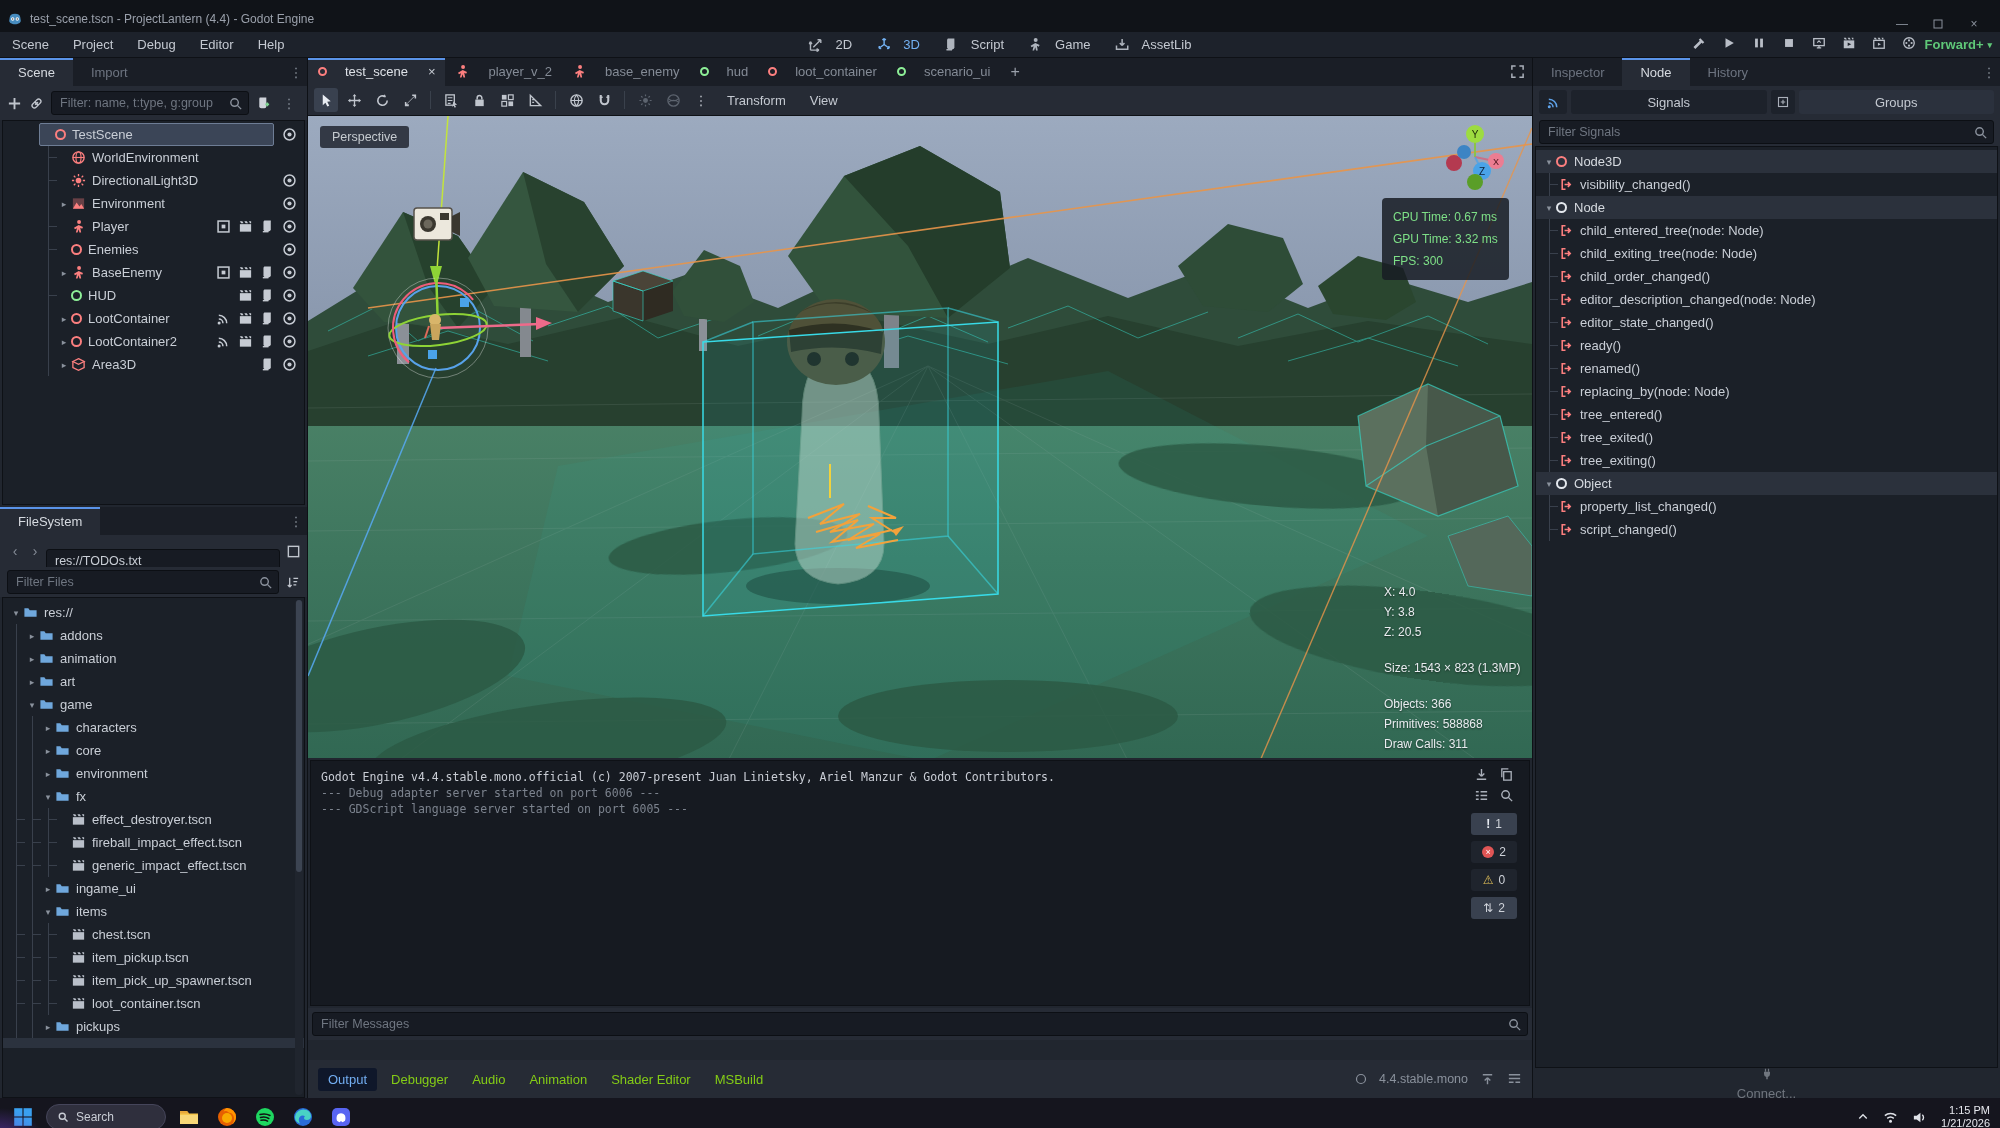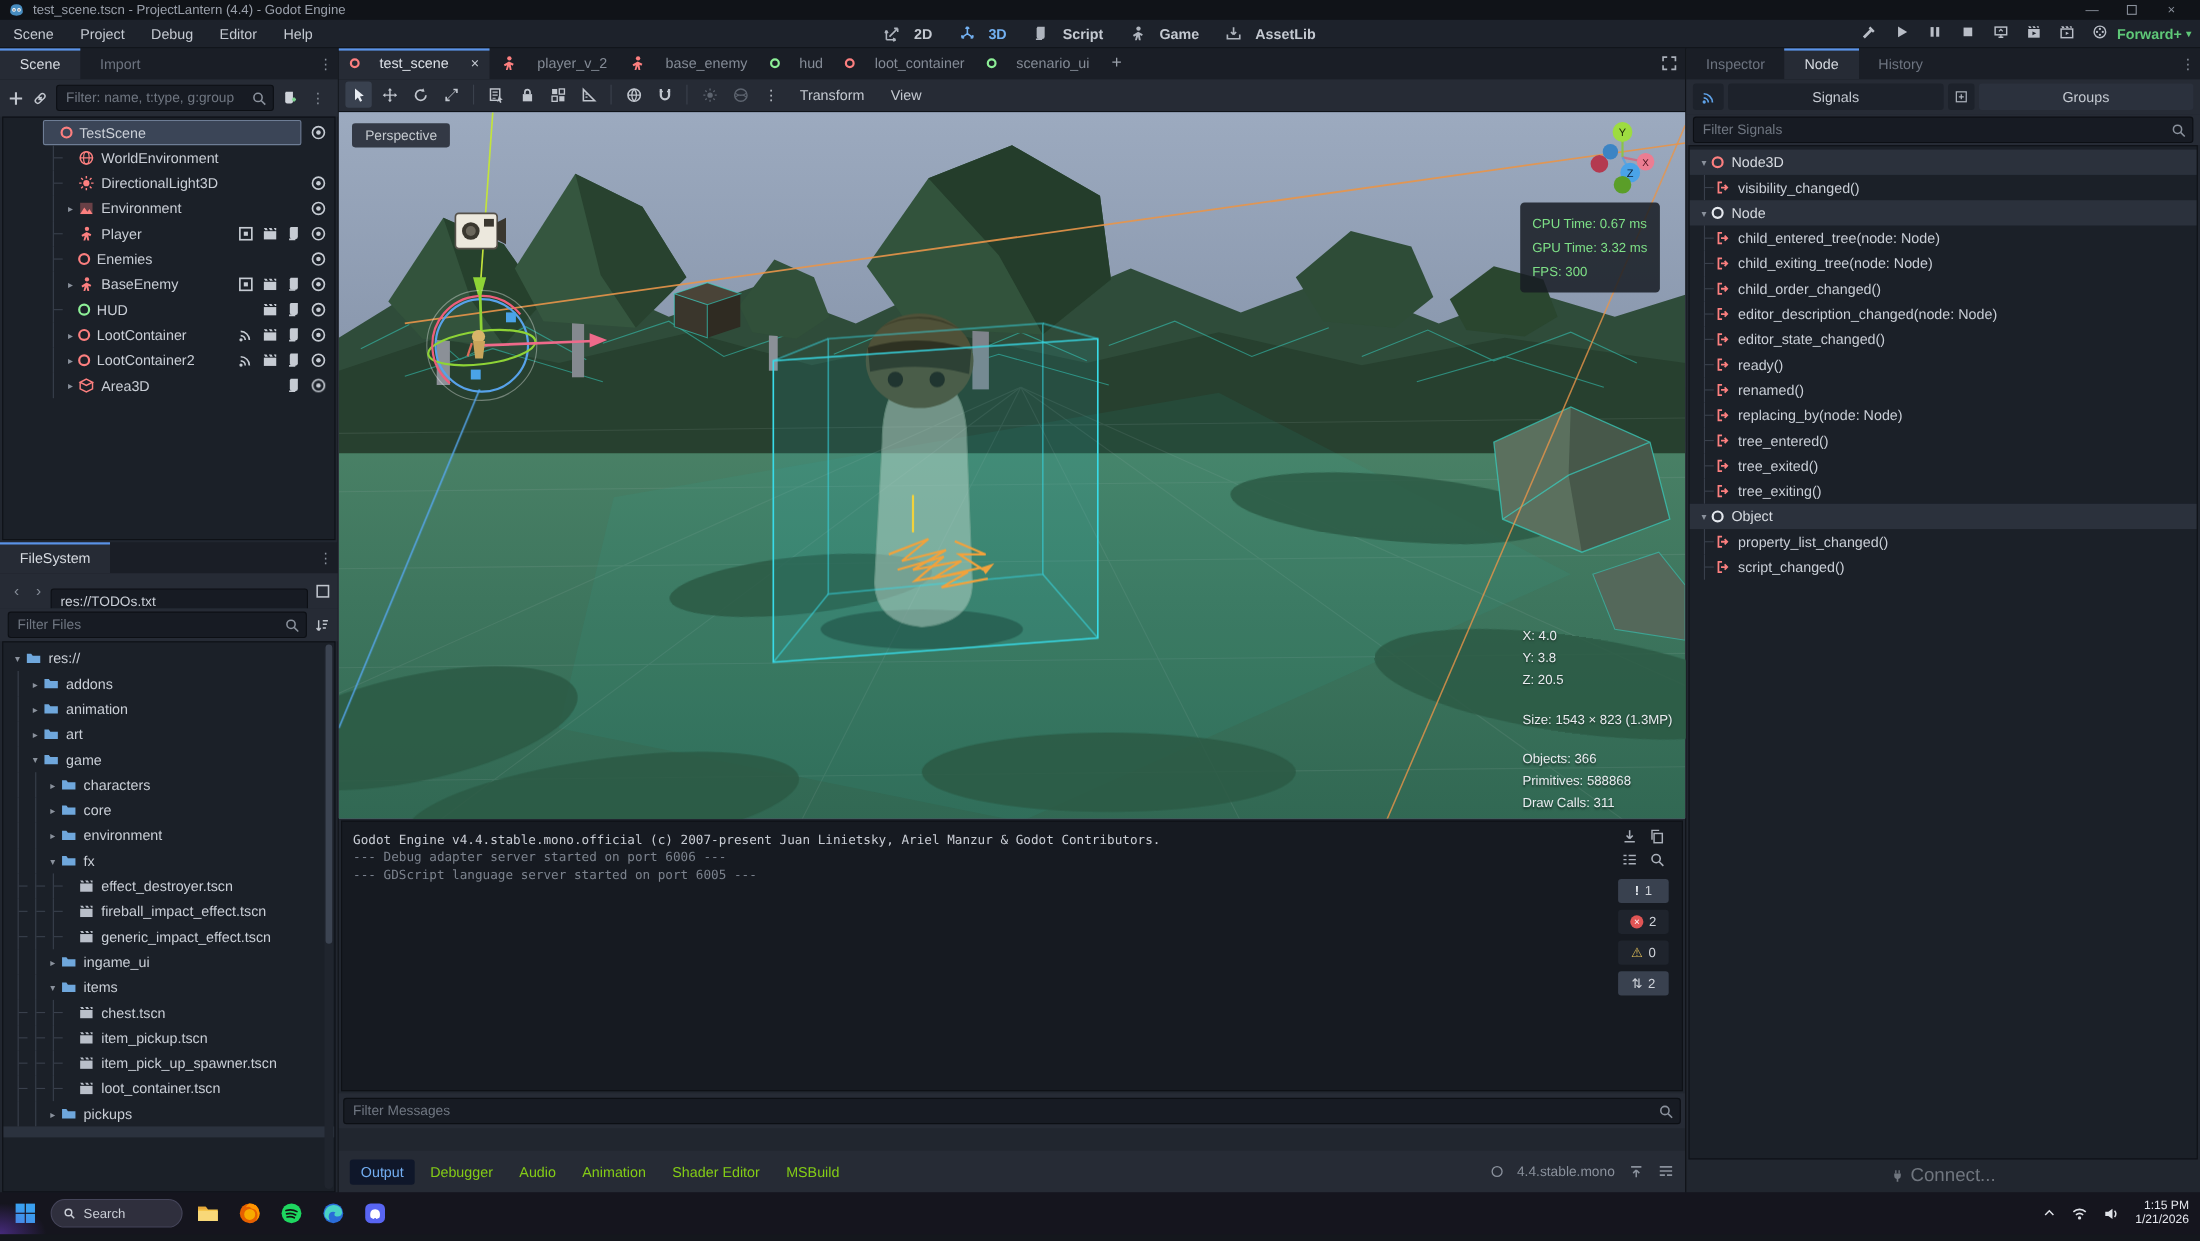--- a/index.html
+++ b/index.html
@@ -8,30 +8,30 @@
   :root{
     --titlebar:#101318; --menubar:#1d222b; --panel:#262b35; --panel2:#21262f;
     --content:#1b2028; --input:#171b23; --border:#0e1116; --btn:#2b313d;
     --text:#cfd3da; --dim:#959ca6; --faint:#6d7480; --accent:#6d9df0;
     --red:#fc7f7f; --green:#8def97; --greentxt:#7ee087;
   }
   .ico{display:inline-flex; width:15px; height:15px; flex:none; align-items:center; justify-content:center;}
   .ico svg{width:100%; height:100%; display:block;}
 
   
-  .titlebar{height:18px; background:var(--titlebar); display:flex; align-items:center; padding:0 8px; color:#9aa0ab; font-size:12px;}
+  .titlebar{height:32px; background:var(--titlebar); display:flex; align-items:flex-start; padding:12px 8px; color:#9aa0ab; font-size:12px;}
   .titlebar .ico{width:14px;height:14px;margin-right:8px;}
   .win-btns{margin-left:auto; display:flex;}
   .win-btn{width:36px; height:24px; display:flex; align-items:center; justify-content:center; color:#8a919c; font-size:12px;}
 
   
   .menubar{height:26px; background:var(--menubar); display:flex; align-items:center; position:relative; border-bottom:1px solid var(--border);}
   .menu-item{padding:0 12px; color:#c4c9d1; font-size:13px; line-height:26px;}
   .mode-group{position:absolute; left:50%; transform:translateX(-50%); display:flex; gap:8px; align-items:center;}
-  .mode-btn{display:flex; gap:12px; align-items:center; padding:2px 8px; color:#c4c9d1; font-weight:bold;}
+  .mode-btn{display:flex; gap:12px; align-items:center; padding:2px 8px; color:#c4c9d1; font-weight:normal;}
   .mode-btn .ico{color:#aeb4bd;}
   .mode-btn.active{color:#73b1f2;} .mode-btn.active .ico{color:#73b1f2;}
   .playback{position:absolute; right:84px; display:flex; gap:16px; align-items:center; color:#b9bec7;}
   .playback .ico{width:14px;height:14px;}
   .renderer{position:absolute; right:8px; color:#5fc878; font-weight:bold; font-size:13px; display:flex; align-items:center; gap:4px;}
 
   
   .workspace{display:flex; height:1040px; background:var(--panel2);}
   .left-dock{width:308px; flex:none; display:flex; flex-direction:column; background:var(--panel2); border-right:1px solid var(--border);}
   .center-col{width:1224px; flex:none; display:flex; flex-direction:column; background:var(--panel2);}
@@ -130,21 +130,21 @@
   .sig-header{height:32px; background:var(--panel); display:flex; align-items:center; gap:4px; padding:0 6px;}
   .sig-iconbtn{width:28px; height:24px; background:#1d222b; border-radius:3px; display:flex; align-items:center; justify-content:center; color:#5fa3ea;}
   .seg-btn{flex:1; height:24px; display:flex; align-items:center; justify-content:center; border-radius:3px; color:#c4c9d1; font-size:13px;}
   .seg-btn.pressed{background:#1d222b;}
   .seg-btn.raised{background:#2b313d;}
   .exp-btn{width:24px; height:24px; background:#1d222b; border-radius:3px; display:flex; align-items:center; justify-content:center; color:#aab0ba;}
   .sig-filter{height:28px; background:var(--panel); display:flex; align-items:center; padding:0 6px;}
   .sig-tree{flex:1; background:var(--content); border:1px solid var(--border); margin:0 2px; padding-top:3px; overflow:hidden;}
   .sig-cat{background:#2b313c; color:#d6dae0;}
   .sigrow .lbl{margin-left:7px;}
-  .connect-row{height:30px; display:flex; align-items:center; justify-content:center; padding:0 12px; color:#70767f; gap:6px; font-size:17px;}
+  .connect-row{height:30px; display:flex; align-items:center; justify-content:flex-start; padding:0 12px; color:#70767f; gap:6px; font-size:13px;flex-direction:column;}
 
   
   .taskbar{height:38px; background:#15151e; display:flex; align-items:center; padding:0 10px; gap:10px; position:relative;}
   .taskbar::before{content:''; position:absolute; left:0; bottom:0; width:90px; height:38px;
     background:radial-gradient(60px 40px at 0 100%, rgba(110,60,200,.55), transparent 70%);}
   .search-pill{width:120px; height:26px; border-radius:13px; background:#2f2f3d; border:1px solid #45455a; display:flex; align-items:center; gap:7px; padding:0 10px; color:#c9cdd5; font-size:12px;}
   .tb-app{width:26px; height:26px; display:flex; align-items:center; justify-content:center;}
   .tb-app svg{width:22px; height:22px;}
   .tray{margin-left:auto; display:flex; align-items:center; gap:14px; color:#dfe2e8;}
   .clock{text-align:right; font-size:11px; line-height:13px; color:#e6e8ee;}

